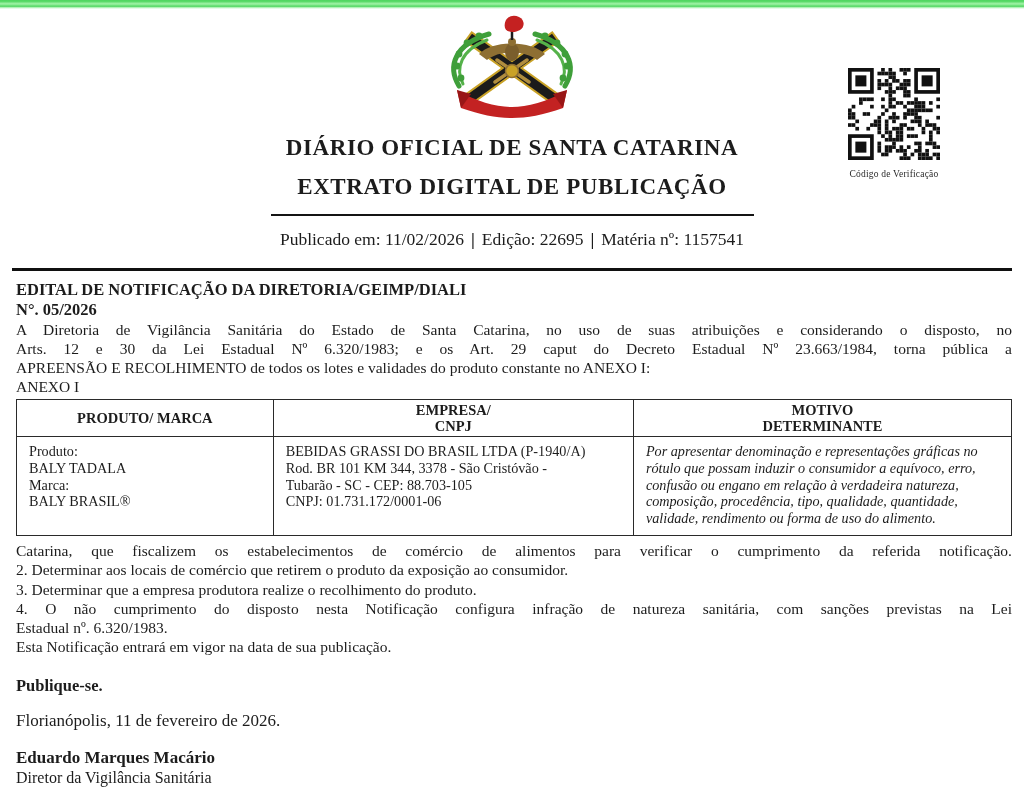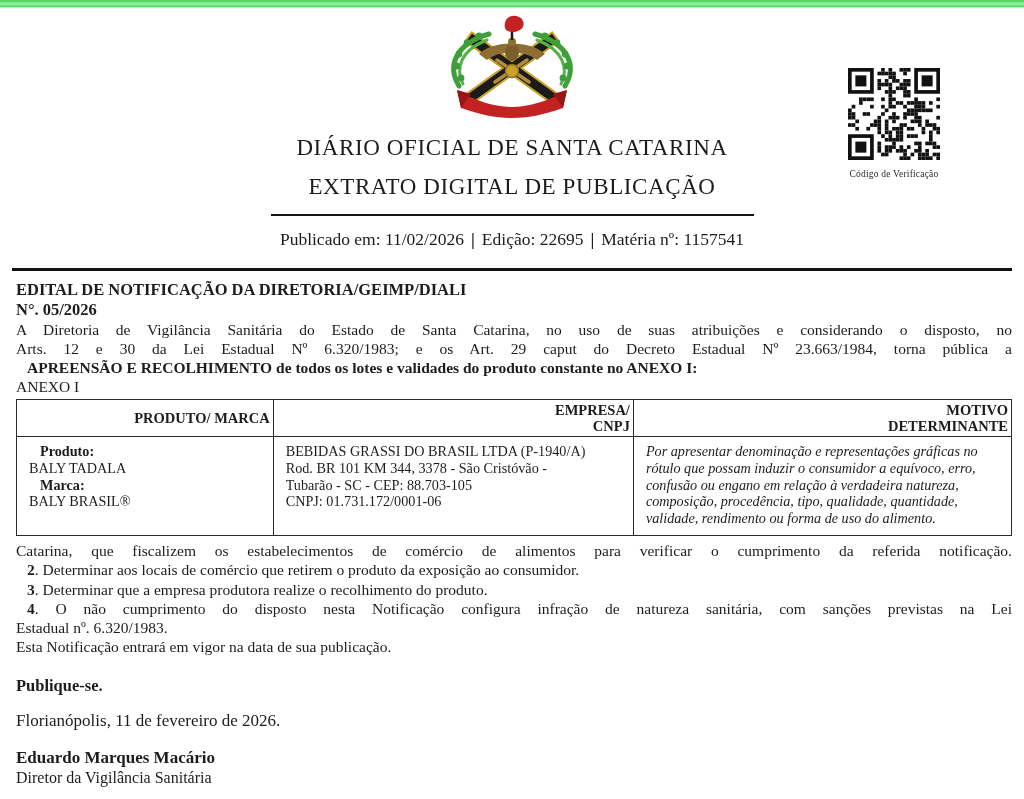--- a/index.html
+++ b/index.html
@@ -18,48 +18,48 @@
   .top-bar {
     height: 9px; width: 100%;
     background: linear-gradient(180deg,
       #4ed45f 0%, #5bdb69 18%, #99efa0 38%, #8cec94 52%,
       #4fd660 70%, #b7f3bb 84%, #ffffff 100%);
   }
 
   
   .masthead { text-align: center; }
   .crest { display: block; margin: 5px auto 0; }
-  .title { font-weight: normal; font-size: 23px; line-height: 27px; letter-spacing: 0.6px; margin: 12px; }
+  .title { font-weight: bold; font-size: 23px; line-height: 27px; letter-spacing: 0.6px; margin: 12px; }
   .title.t1 { margin-top: 16px; }
   .title.t2 { margin-top: 9px; }
   .title-rule { width: 483px; height: 2px; background: #141414; margin: 14px auto 0; }
   .pub-line { font-size: 17.5px; margin-top: 13px; color: #1c1c1c; }
   .pub-sep { font-weight: bold; margin: 0 7px; }
 
   
   .qr-block { position: absolute; top: 68px; right: 82px; width: 96px; text-align: center; }
   .qr-svg { display: block; margin: 0 auto; }
   .qr-caption { font-size: 9.5px; margin-top: 9px; color: #2a2a2a; letter-spacing: 0.2px; }
 
   
   .main-rule { border: none; border-top: 3px solid #101010; margin: 18px 12px 0 12px; }
   .content { padding: 9px 12px 0 16px; }
 
   .h-line { font-weight: bold; font-size: 16.5px; line-height: 20px; margin: 0; }
 
   .body-line { font-size: 15.5px; line-height: 19px; }
   .j { text-align: justify; text-align-last: justify; }
-  .bold { font-weight: bold; margin-left: 11px; }
+  .bold { font-weight: normal; }
 
   
   table.annex { border-collapse: collapse; width: 100%; margin-top: 3px; }
   table.annex th, table.annex td { border: 1.5px solid #2a2a2a; }
   table.annex th {
     font-size: 14.5px; line-height: 16px; font-weight: bold;
-    padding: 2px 3px; height: 36px; text-align: right; vertical-align: middle;
+    padding: 2px 21px; height: 36px; text-align: center; vertical-align: middle;
   }
   table.annex td { vertical-align: top; padding: 6px 8px 8px 12px; font-size: 14.2px; line-height: 16.8px; }
   .col-produto { width: 25.8%; }
   .col-empresa { width: 36.2%; }
   .col-motivo  { width: 38.0%; }
   td.motivo-cell { font-size: 14px; line-height: 16.4px; text-align: left; font-style: italic; }
 
   
   .items { margin-top: 5px; }
   .items .body-line { line-height: 19.3px; }

